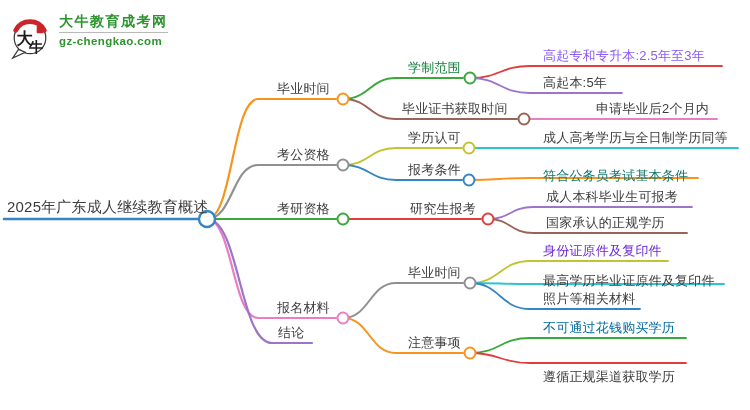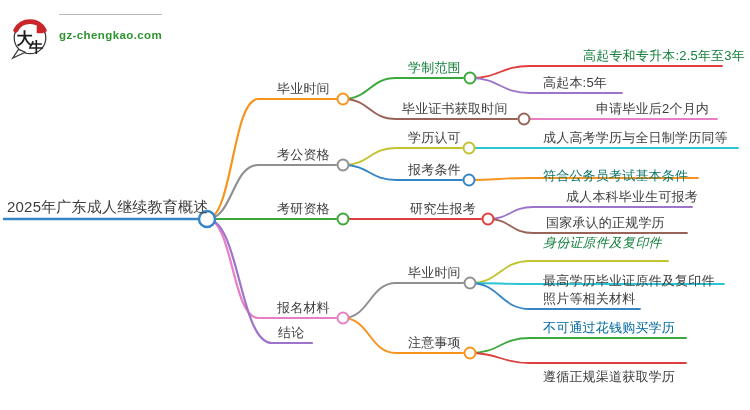--- a/index.html
+++ b/index.html
@@ -12,38 +12,39 @@
     position:absolute;white-space:nowrap;font-size:13px;line-height:15px;
     letter-spacing:0.2px;cursor:pointer;
   }
   .node-label.root{font-size:15px;line-height:18px;font-weight:400;}
   
   .logo{position:absolute;left:8px;top:12px;display:flex;gap:7px;align-items:flex-start;}
   .logo-icon{width:44px;height:48px;flex:0 0 auto;}
   .logo-title{font-size:14px;font-weight:bold;letter-spacing:1.5px;line-height:18px;}
   .logo-domain{
     font-size:11.5px;font-weight:bold;letter-spacing:0.4px;line-height:13px;
-    border-top:1.5px solid #b9b9b9;padding-top:14px;margin-top:2px;
+    border-top:1.5px solid #b9b9b9;padding-top:2px;margin-top:2px;
   }
 </style>
 </head>
 <body>
 
 <div class="stage">
 
   <div class="logo">
     <svg class="logo-icon" viewBox="0 0 46 50">
       <circle id="lg-bubble" cx="23" cy="27" r="16.5" fill="#ffffff" stroke-width="1.3" stroke="#3a3a3a"></circle>
       <path id="lg-tail" d="M11,39 L5,48 L18,42 Z" fill="#ffffff" stroke-width="1.3" stroke="#3a3a3a"></path>
       <path id="lg-cap" d="M8,19 A17 17 0 0 1 38,19" fill="none" stroke-width="5" stroke-linecap="round" stroke="#c9252b"></path>
       <rect id="lg-seal" x="30" y="14" width="7" height="8" rx="1" fill="#c9252b"></rect>
       <text id="lg-t1" x="9" y="33" font-size="17" font-weight="bold" fill="#1c1c1c">大</text>
       <text id="lg-t2" x="22" y="42" font-size="15" font-weight="bold" fill="#1c1c1c">牛</text>
     </svg>
     <div class="logo-text">
+      <div class="logo-title" id="logo-title" style="color: rgb(46, 148, 48);">大牛教育成考网</div>
       <div class="logo-domain" id="logo-domain" style="color: rgb(46, 148, 48);">gz-chengkao.com</div>
     </div>
   </div>
 
   <svg id="map-svg" width="750" height="410">
       <path d="M207,219 C232.5,219 232.5,99 258,99" fill="none" stroke="#f7941e" stroke-width="2.2" stroke-linecap="round"></path>
       <path d="M343,99 C369.5,99 369.5,78 396,78" fill="none" stroke="#3aa83a" stroke-width="2" stroke-linecap="round"></path>
       <path d="M470,78 C500,78 500,66 530,66" fill="none" stroke="#e03e3e" stroke-width="1.8" stroke-linecap="round"></path>
       <path d="M470,78 C500,78 500,93 530,93" fill="none" stroke="#9d74c9" stroke-width="1.8" stroke-linecap="round"></path>
       <path d="M343,99 C369.5,99 369.5,119 396,119" fill="none" stroke="#9a6358" stroke-width="2" stroke-linecap="round"></path>
@@ -101,36 +102,36 @@
       <circle cx="343" cy="219" r="5.5" fill="#ffffff" stroke="#3aa83a" stroke-width="2"></circle>
       <circle cx="488" cy="219" r="5.5" fill="#ffffff" stroke="#e03e3e" stroke-width="2"></circle>
       <circle cx="343" cy="318" r="5.5" fill="#ffffff" stroke="#e87fc4" stroke-width="2"></circle>
       <circle cx="470" cy="283" r="5.5" fill="#ffffff" stroke="#909090" stroke-width="2"></circle>
       <circle cx="470" cy="353" r="5.5" fill="#ffffff" stroke="#f7941e" stroke-width="2"></circle>
     </svg>
   <div id="labels">
       <div class="node-label root" style="left: 7px; top: 198px; color: rgb(60, 60, 60);">2025年广东成人继续教育概述</div>
       <div class="node-label" style="left: 277px; top: 81px; color: rgb(60, 60, 60);">毕业时间</div>
       <div class="node-label" style="left: 408px; top: 60px; color: #15803d;">学制范围</div>
-      <div class="node-label" style="left: 543px; top: 48px; color: #15803d; margin-left: 40px;">高起专和专升本:2.5年至3年</div>
+      <div class="node-label" style="left: 543px; top: 48px; color: #8b5cf6;">高起专和专升本:2.5年至3年</div>
       <div class="node-label" style="left: 543px; top: 75px; color: rgb(60, 60, 60);">高起本:5年</div>
       <div class="node-label" style="left: 402px; top: 101px; color: rgb(60, 60, 60);">毕业证书获取时间</div>
       <div class="node-label" style="left: 596px; top: 101px; color: rgb(60, 60, 60);">申请毕业后2个月内</div>
       <div class="node-label" style="left: 277px; top: 147px; color: rgb(60, 60, 60);">考公资格</div>
       <div class="node-label" style="left: 408px; top: 130px; color: rgb(60, 60, 60); text-align: center;">学历认可</div>
       <div class="node-label" style="left: 543px; top: 130px; color: rgb(60, 60, 60);">成人高考学历与全日制学历同等</div>
       <div class="node-label" style="left: 408px; top: 162px; color: rgb(60, 60, 60);">报考条件</div>
       <div class="node-label" style="left: 543px; top: 168px; color: #0f766e;">符合公务员考试基本条件</div>
       <div class="node-label" style="left: 277px; top: 201px; color: rgb(60, 60, 60);">考研资格</div>
       <div class="node-label" style="left: 410px; top: 201px; color: rgb(60, 60, 60);">研究生报考</div>
-      <div class="node-label" style="left: 546px; top: 189px; color: rgb(60, 60, 60); margin-left: 20px;">成人本科毕业生可报考</div>
+      <div class="node-label" style="left: 546px; top: 189px; color: rgb(60, 60, 60);">成人本科毕业生可报考</div>
       <div class="node-label" style="left: 546px; top: 215px; color: rgb(60, 60, 60);">国家承认的正规学历</div>
       <div class="node-label" style="left: 277px; top: 300px; color: rgb(60, 60, 60);">报名材料</div>
       <div class="node-label" style="left: 408px; top: 265px; color: rgb(60, 60, 60);">毕业时间</div>
-      <div class="node-label" style="left: 543px; top: 235px; color: #15803d; font-style: italic;">身份证原件及复印件</div>
+      <div class="node-label" style="left: 543px; top: 243px; color: #6d28d9;">身份证原件及复印件</div>
       <div class="node-label" style="left: 543px; top: 266px; color: rgb(60, 60, 60); margin-top: 7px;">最高学历毕业证原件及复印件</div>
       <div class="node-label" style="left: 543px; top: 291px; color: rgb(60, 60, 60);">照片等相关材料</div>
       <div class="node-label" style="left: 408px; top: 335px; color: rgb(60, 60, 60);">注意事项</div>
       <div class="node-label" style="left: 543px; top: 320px; color: #0369a1;">不可通过花钱购买学历</div>
       <div class="node-label" style="left: 543px; top: 345px; color: rgb(60, 60, 60); margin-top: 24px;">遵循正规渠道获取学历</div>
       <div class="node-label" style="left: 278px; top: 325px; color: rgb(60, 60, 60);">结论</div>
     </div>
 </div>
 
 </body></html>

